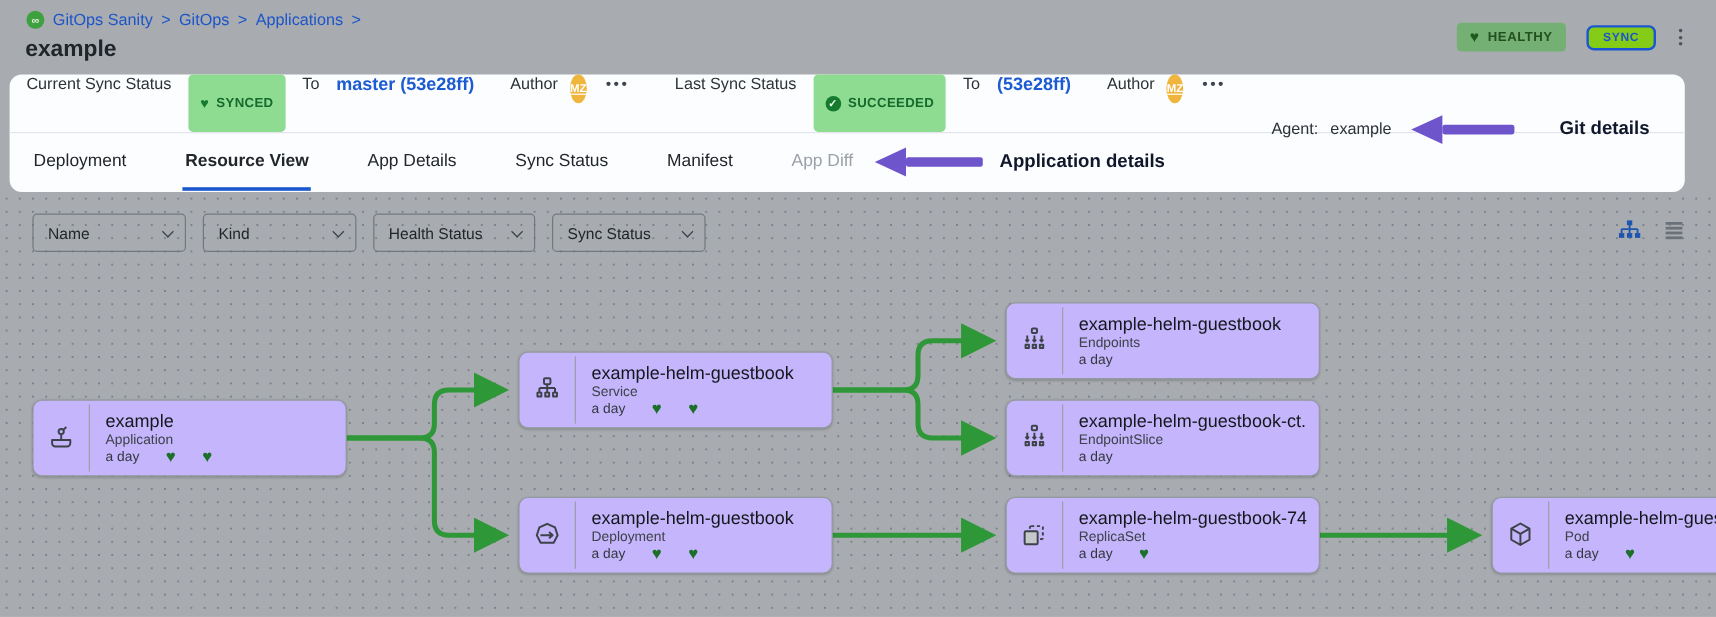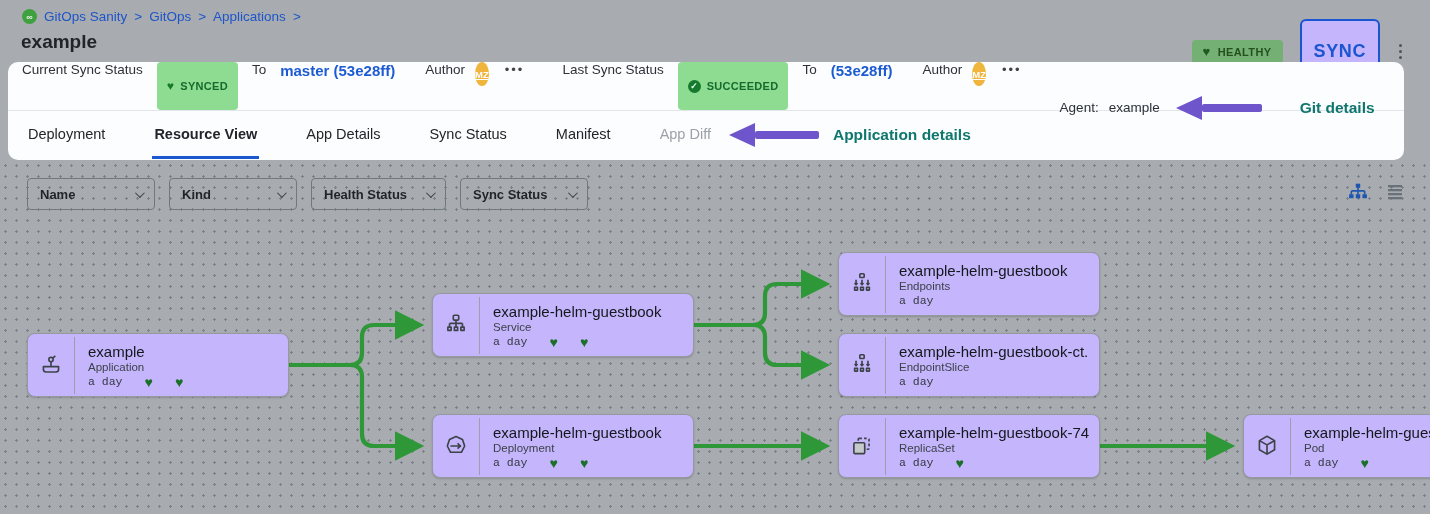--- a/index.html
+++ b/index.html
@@ -12,22 +12,22 @@
   .bc-logo { width:15px; height:15px; border-radius:50%; background:#3fa03f; color:#eaf6ea;
     display:flex; align-items:center; justify-content:center; font-size:9px; font-weight:700; }
   .bc-link { cursor:pointer; }
   .bc-sep { color:#1d55c9; }
   .page-title { position:absolute; left:21px; top:31px; font-size:19px; font-weight:700; color:#20252a; }
 
   .top-right { position:absolute; right:26px; top:19px; display:flex; align-items:center; gap:17px; }
   .health-badge { display:flex; align-items:center; gap:7px; background:#74b074; color:#24501f;
     border-radius:4px; padding:6px 11px; font-size:11px; font-weight:700; letter-spacing:.4px; }
   .health-badge .heart { color:#1e5a1e; font-size:13px; line-height:10px; }
-  .sync-btn { background:#c4b5fd; border:2px solid #1b55d2; border-radius:6px; color:#1b55d2;
-    font-size:18px; font-weight:700; letter-spacing:.6px; padding:20px 12px; cursor:pointer;
+  .sync-btn { background:#84cc16; border:2px solid #1b55d2; border-radius:6px; color:#1b55d2;
+    font-size:10px; font-weight:700; letter-spacing:.6px; padding:3px 12px; cursor:pointer;
     font-family:"Liberation Sans", sans-serif; }
   .kebab { display:flex; flex-direction:column; gap:2.6px; cursor:pointer; padding:2px; }
   .kebab i { width:3px; height:3px; border-radius:50%; background:#4e545a; }
 
   
   .card { position:absolute; left:8px; top:62px; width:1396px; height:98px; background:#fcfdff;
     border-radius:10px; }
 
   .sync-row { display:flex; height:49px; padding:0 78px 0 14px;
     border-bottom:1px solid #e2e6ea; font-size:13.5px; color:#2d3237; }
@@ -42,53 +42,53 @@
   .avatar { width:24px; height:24px; border-radius:50%; background:#efb53d; color:#fff;
     font-size:9.5px; font-weight:700; display:flex; align-items:center; justify-content:center; margin:0 10px;text-decoration:underline; }
   .more-dots { color:#3f454b; font-size:13px; letter-spacing:2px; cursor:pointer; margin:0 6px; }
   .vdiv { width:1px; height:26px; background:#d4d9de; margin:0 16px; }
   .agent-group { margin-left:auto; display:flex; align-items:center; gap:10px;margin-top:43px; }
 
   .anno-arrow { display:flex; align-items:center; }
   .anno-arrow .tri { width:0; height:0; border-top:12px solid transparent; border-bottom:12px solid transparent;
     border-right:26px solid #6e55cb; }
   .anno-arrow .bar { height:8px; background:#6e55cb; border-radius:2px; }
-  .anno-text { color:#0f766e; font-weight:700; font-size:15.5px; white-space:nowrap; }
+  .anno-text { color:#0f172a; font-weight:700; font-size:15.5px; white-space:nowrap; }
 
   
   .tabs-row { display:flex; align-items:stretch; height:48px; padding-left:18px; }
   .tab { display:flex; align-items:center; padding:0 2px; margin-right:45px; font-size:14.5px;
     color:#22262a; cursor:pointer; border-bottom:3px solid transparent; white-space:nowrap; }
   .tab.active { font-weight:700; border-bottom-color:#1b57cf; }
   .tab.disabled { color:#9ba1a7; }
   .tabs-row .anno { display:flex; align-items:center; gap:14px; margin-left:2px; }
 
   
   .canvas { position:absolute; left:0; top:160px; width:1430px; height:354px; background:#a8acb0; }
   .dots { background-image:radial-gradient(circle, rgba(55,65,75,.4) 1px, transparent 1.1px);
     background-size:11px 11px; }
 
   .filter-bar { position:absolute; left:27px; top:18px; display:flex; gap:14px; }
   .filter-btn { display:flex; align-items:center; justify-content:space-between; width:128px; height:32px;
-    border:1px solid #71787e; border-radius:4px; padding:0 12px; font-size:13px; font-weight:700;
+    border:1px solid #71787e; border-radius:4px; padding:0 12px; font-size:13px; font-weight:400;
     color:#1f2428; cursor:pointer; }
   .filter-btn.wide { width:135px; }
   .chev { width:7px; height:7px; border-right:1.6px solid #3a4045; border-bottom:1.6px solid #3a4045;
     transform:rotate(45deg) translateY(-2px); }
   .view-toggle { position:absolute; right:26px; top:22px; display:flex; gap:18px; align-items:center; }
   .view-toggle svg { cursor:pointer; display:block; }
 
   
   .node { position:absolute; width:262px; height:64px; background:#c4b5fd; border:1px solid #949a9f;
     border-radius:8px; display:flex; align-items:center; box-shadow:0 1px 2px rgba(0,0,0,.18); cursor:pointer; }
   .node-icon { width:46px; display:flex; align-items:center; justify-content:center; }
   .node-body { flex:1; border-left:1px solid #9aa0a5; padding:6px 10px 6px 13px; overflow:hidden; }
   .node-title { font-size:15px; font-weight:500; color:#14181b; white-space:nowrap; overflow:hidden; }
   .node-kind { font-size:11.5px; color:#3c4247; margin-top:1px; }
-  .node-meta { display:flex; align-items:flex-end; gap:22px; margin-top:2px; font-size:11.5px; color:#33383d;font-family:Liberation Mono, monospace; }
+  .node-meta { display:flex; align-items:flex-start; gap:22px; margin-top:2px; font-size:11.5px; color:#33383d; }
   .node-meta .heart { color:#1c6f28; font-size:14px; line-height:10px; }
 
   svg.edges { position:absolute; left:0; top:0; pointer-events:none; }
 </style>
 </head>
 <body>
 
 <div id="page">
 
   <div class="breadcrumb">

